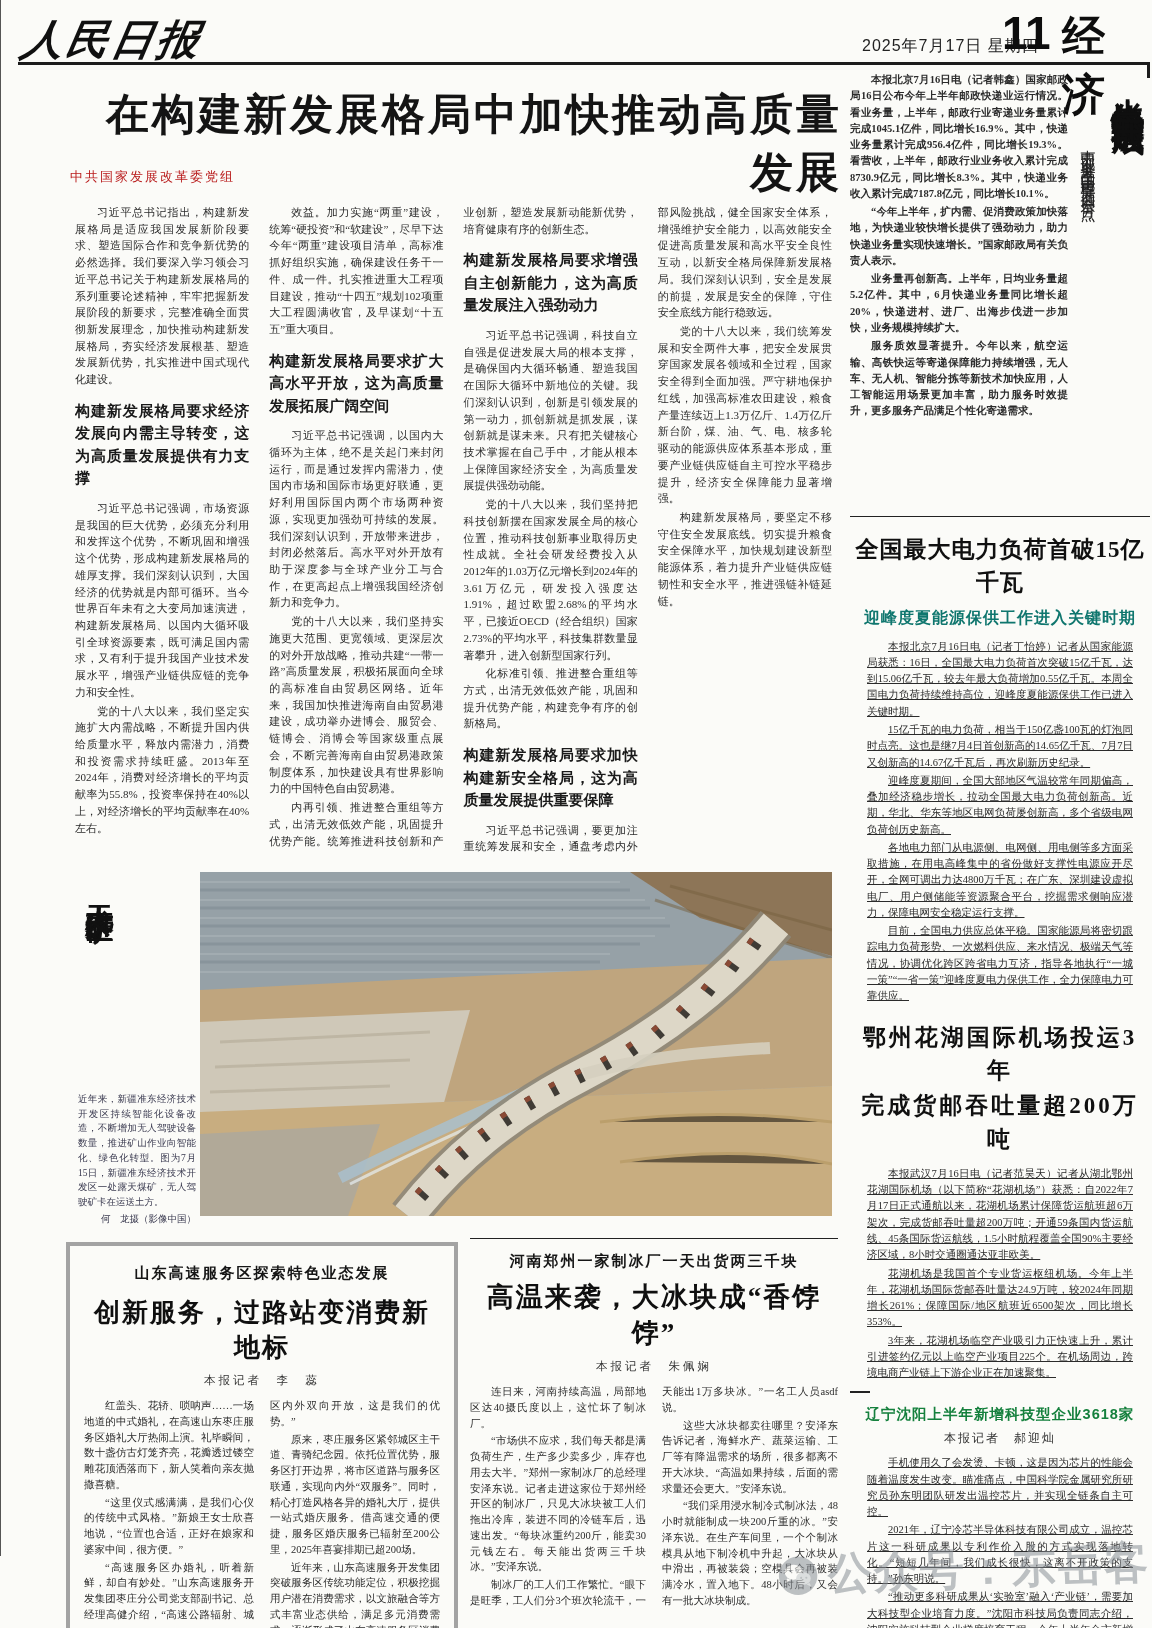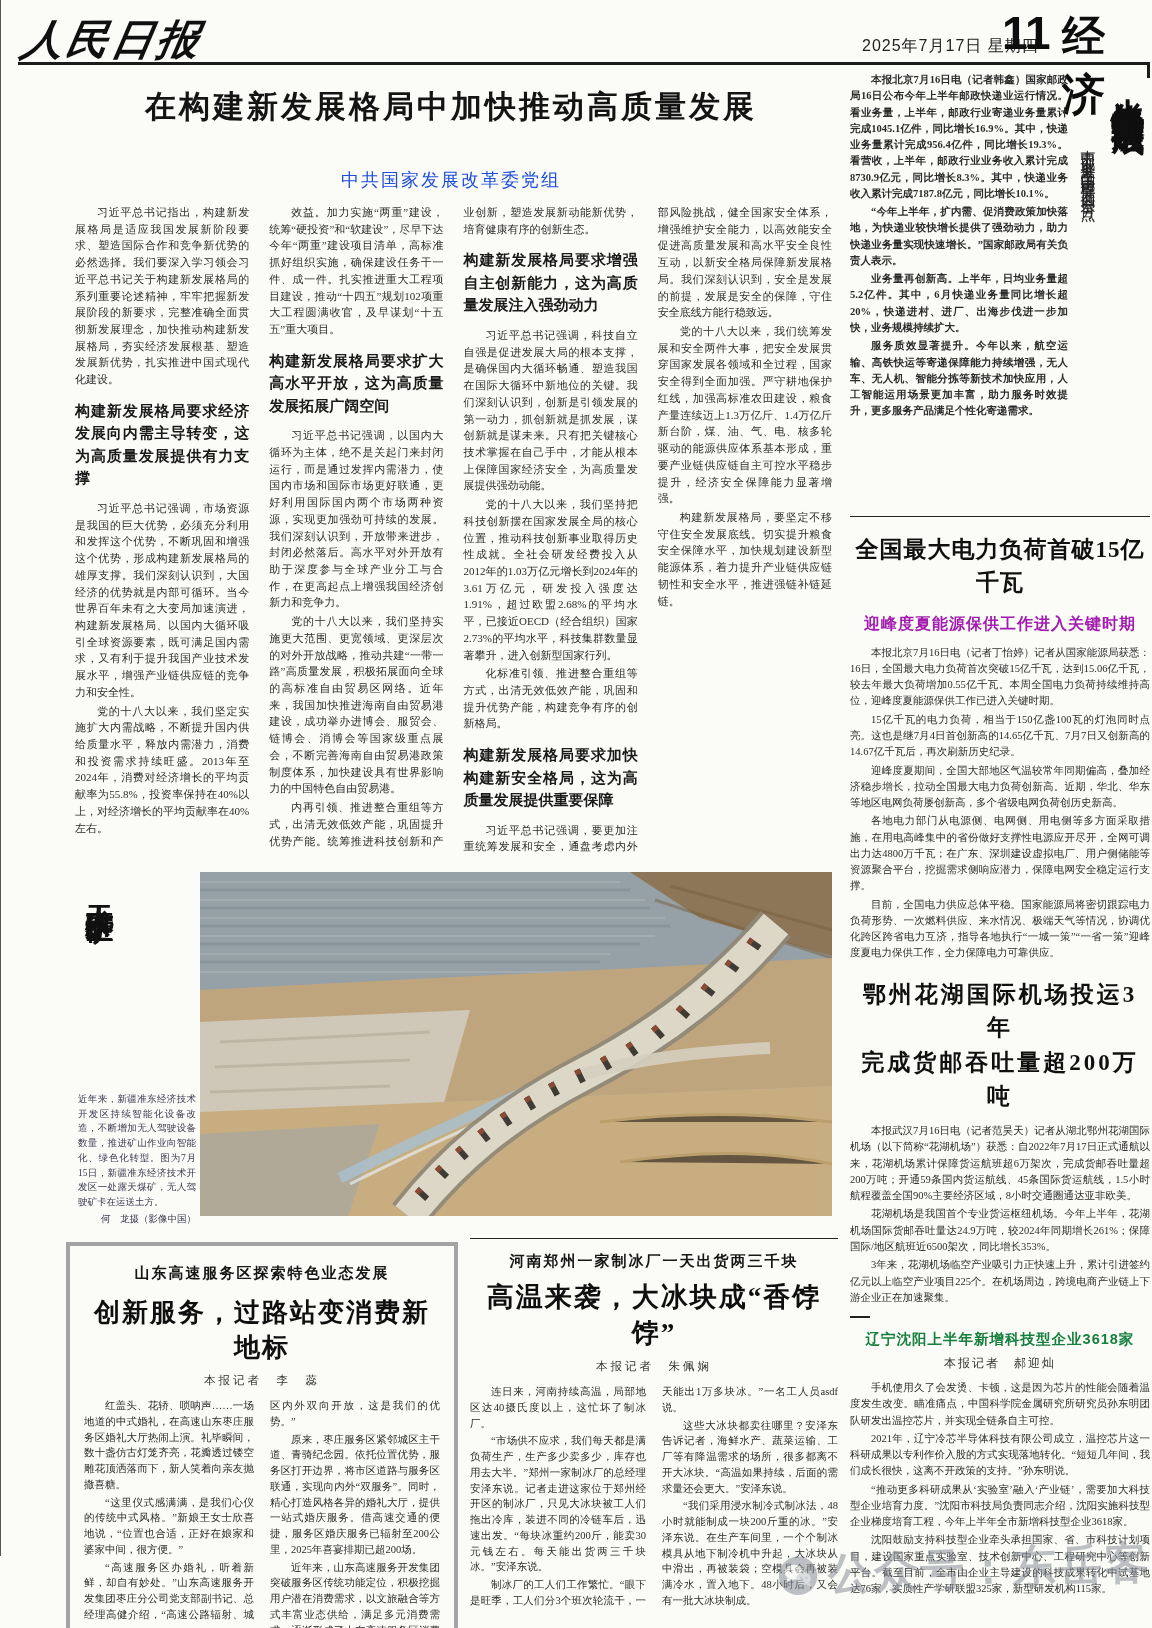--- a/index.html
+++ b/index.html
@@ -10,23 +10,23 @@
 
   
   .masthead{left:22px;top:12px;font-size:42px;font-weight:bold;font-style:italic;
             font-family:"Liberation Serif",serif;transform:skewX(-10deg);letter-spacing:3px;color:#101010;}
   .edition-date{left:862px;top:36px;font-size:16px;letter-spacing:1px;color:#222;font-family:"Liberation Sans",sans-serif;}
   .page-num{left:1002px;top:6px;font-size:46px;font-weight:900;font-family:"Liberation Sans",sans-serif;color:#0d0d0d;}
   .section-name{left:1062px;top:8px;font-size:43px;font-weight:900;letter-spacing:4px;
                 font-family:"Liberation Serif",serif;color:#0d0d0d;}
 
   
-  .main-headline{left:70px;top:86px;width:762px;text-align:center;font-size:31px;font-weight:900;
+  .main-headline{left:80px;top:86px;width:762px;text-align:right;font-size:43px;font-weight:900;
                  letter-spacing:3px;font-family:"Liberation Sans",sans-serif;color:#141414;}
-  .main-byline{left:70px;top:168px;width:762px;text-align:center;font-size:18px;letter-spacing:2px;color:#1d4ed8;}
+  .main-byline{left:70px;top:168px;width:762px;text-align:left;font-size:13px;letter-spacing:2px;color:#b91c1c;}
   .main-cols{left:75px;top:204px;width:757px;height:652px;column-count:4;column-gap:20px;column-fill:auto;
              font-size:11px;line-height:1.52;text-align:justify;overflow:hidden;color:#2b2b2b;}
   .main-cols p{margin:0 0 2px;text-indent:2em;}
   .main-cols h3{font-family:Liberation Serif, serif;font-weight:bold;font-size:15px;line-height:1.5;
                 margin:12px 0 10px;text-indent:0;color:#1a1a1a;}
 
   
   .photo-wrap{left:200px;top:872px;width:632px;height:344px;overflow:hidden;background:#b7b0a2;}
   .photo-headline{left:80px;top:882px;height:215px;writing-mode:vertical-rl;font-size:28px;font-weight:bold;
                   letter-spacing:2px;color:#111;font-family:"Liberation Serif",serif;}
@@ -41,23 +41,23 @@
   .express-body{width:222px;font-size:10.5px;line-height:1.55;text-align:justify;overflow:hidden;color:#2b2b2b;}
   .express-body p{margin:0 0 2px;text-indent:2em;font-weight:bold;}
   .v-sub{writing-mode:vertical-rl;font-size:15px;letter-spacing:3px;padding-top:66px;margin-left:10px;
          color:#222;font-family:"Liberation Sans",sans-serif;}
   .v-head{writing-mode:vertical-rl;font-size:33px;font-weight:bold;letter-spacing:2px;margin-left:8px;
           color:#0f0f0f;font-family:"Liberation Serif",serif;}
   .express-cont{font-size:10.5px;line-height:1.55;text-align:justify;margin:6px 0 0;text-indent:2em;color:#2b2b2b;}
   .hrule{height:1px;background:#222;margin:14px 0 16px;}
   .art-head{font-size:23px;font-weight:bold;text-align:center;letter-spacing:1px;line-height:1.45;
             color:#101010;margin:0 0 2px;font-family:"Liberation Serif",serif;}
-  .art-subhead{font-size:16px;font-weight:bold;text-align:center;letter-spacing:1px;color:#a21caf;margin:14px 0 10px;}
+  .art-subhead{font-size:16px;font-weight:bold;text-align:center;letter-spacing:1px;color:#0f766e;margin:8px 0 10px;}
   .art-body{font-size:10.5px;line-height:1.55;text-align:justify;color:#2b2b2b;}
-  .art-body p{margin:0 0 2px;text-indent:2em;}
+  .art-body p{margin:0 17px 2px;text-indent:2em;text-decoration:underline;}
   .kicker{font-size:14.5px;font-weight:bold;text-align:center;letter-spacing:1px;color:#15803d;
           font-family:"Liberation Sans",sans-serif;margin:0 0 6px;}
   .serif-head{font-size:22px;font-weight:bold;text-align:center;letter-spacing:5px;color:#101010;margin:0 0 6px;
               font-family:"Liberation Serif",serif;}
   .byline{font-size:12px;text-align:center;letter-spacing:2px;color:#333;margin:0 0 8px;}
   .tick{width:20px;height:2px;background:#222;margin:10px 0 12px;}
 
   
   .feature-box{left:66px;top:1242px;width:392px;height:444px;border:4px solid #a3a3a3;box-sizing:border-box;
                padding:14px 14px 8px;background:#fbfbf8;}

